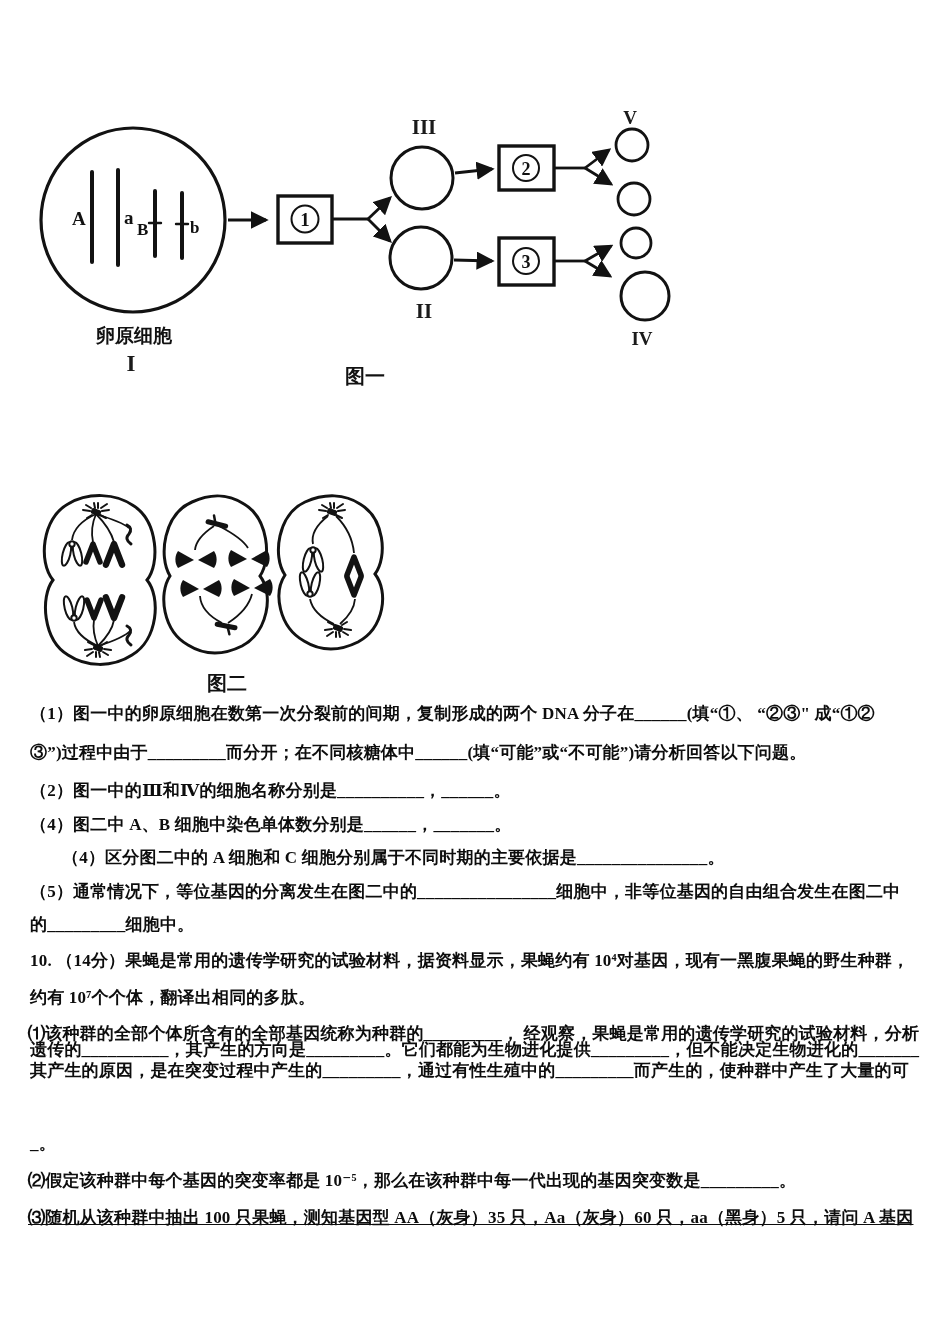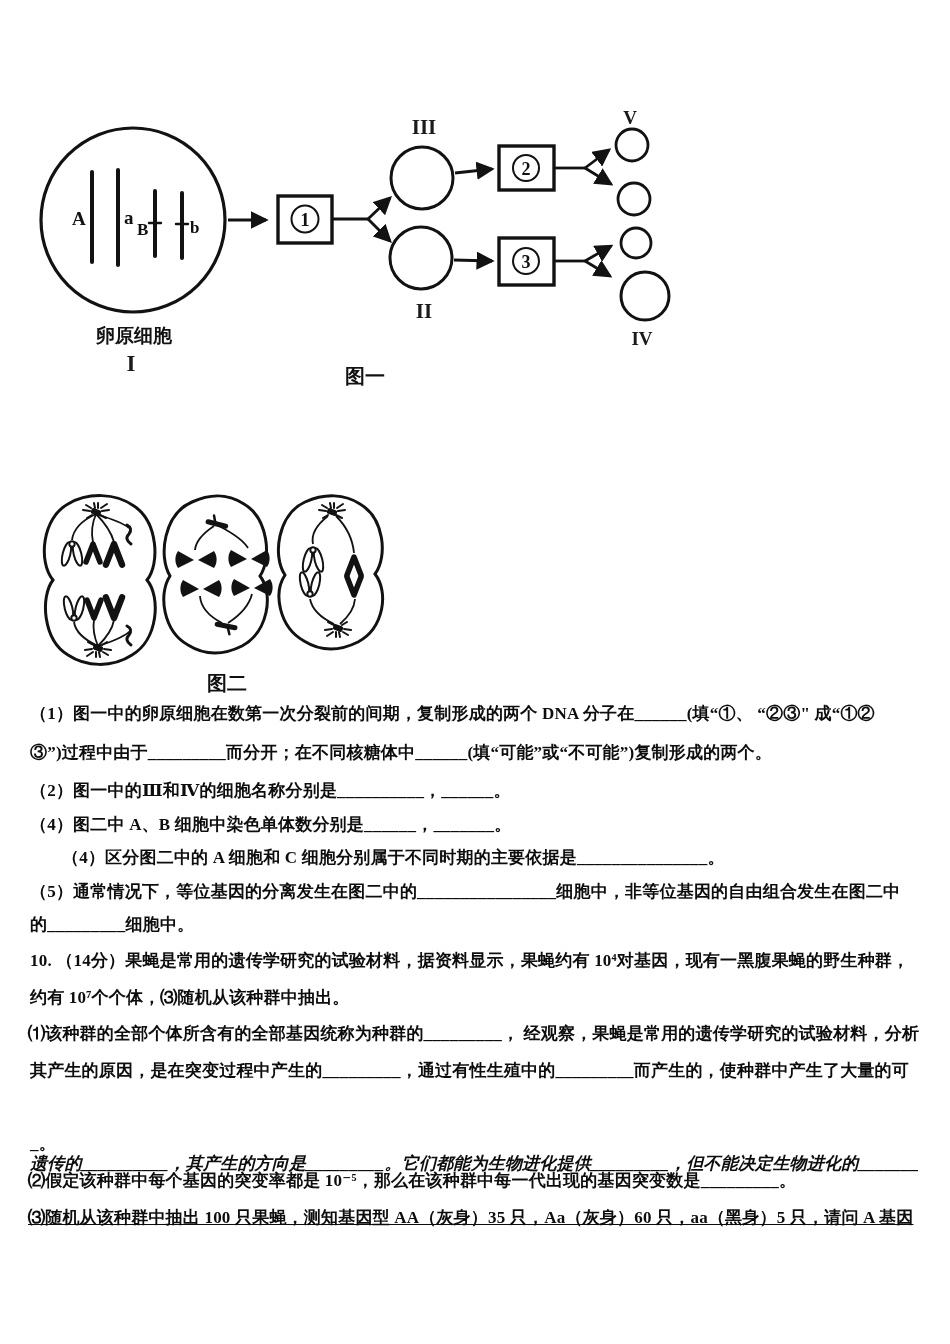--- a/index.html
+++ b/index.html
@@ -188,27 +188,27 @@
     <use href="#chrW" transform="translate(313,68)"></use>
     <use href="#chrW" transform="translate(310,116) rotate(180)"></use>
     <use href="#chrB" transform="translate(354,77)"></use>
     <use href="#chrB" transform="translate(354,115) rotate(180)"></use>
   </g>
 
   <text class="lbl-cjk" x="227" y="210" font-size="20" text-anchor="middle">图二</text>
 </svg>
 
 <div class="tline" style="left:30px;top:702px;text-align:center;">（1）图一中的卵原细胞在数第一次分裂前的间期，复制形成的两个 DNA 分子在______(填“①、 “②③" 成“①②</div>
-<div class="tline" style="left:30px;top:741px;">③”)过程中由于_________而分开；在不同核糖体中______(填“可能”或“不可能”)复制形成的两个。</div>
+<div class="tline" style="left:30px;top:741px;">③”)过程中由于_________而分开；在不同核糖体中______(填“可能”或“不可能”)请分析回答以下问题。</div>
 <div class="tline" style="left:30px;top:779px;">（2）图一中的Ⅲ和Ⅳ的细胞名称分别是__________，______。</div>
 <div class="tline" style="left:30px;top:813px;">（4）图二中 A、B 细胞中染色单体数分别是______，_______。</div>
 <div class="tline" style="left:30px;top:846px;margin-left:32px;">（4）区分图二中的 A 细胞和 C 细胞分别属于不同时期的主要依据是_______________。</div>
 <div class="tline" style="left:30px;top:880px;">（5）通常情况下，等位基因的分离发生在图二中的________________细胞中，非等位基因的自由组合发生在图二中</div>
 <div class="tline" style="left:30px;top:913px;">的_________细胞中。</div>
 
 <div class="tline" style="left:30px;top:949px;">10. （14分）果蝇是常用的遗传学研究的试验材料，据资料显示，果蝇约有 10⁴对基因，现有一黑腹果蝇的野生种群，</div>
-<div class="tline" style="left:30px;top:986px;">约有 10⁷个个体，⑶随机从该种群中抽出。</div>
+<div class="tline" style="left:30px;top:986px;">约有 10⁷个个体，翻译出相同的多肽。</div>
 <div class="tline" style="left:28px;top:1022px;">⑴该种群的全部个体所含有的全部基因统称为种群的_________， 经观察，果蝇是常用的遗传学研究的试验材料，分析</div>
 <div class="tline" style="left:30px;top:1059px;">其产生的原因，是在突变过程中产生的_________，通过有性生殖中的_________而产生的，使种群中产生了大量的可</div>
-<div class="tline" style="left:30px;top:1152px;font-style:italic;">遗传的__________，其产生的方向是_________。它们都能为生物进化提供_________，但不能决定生物进化的_______</div>
+<div class="tline" style="left:30px;top:1038px;">遗传的__________，其产生的方向是_________。它们都能为生物进化提供_________，但不能决定生物进化的_______</div>
 <div class="tline" style="left:30px;top:1132px;">_。</div>
 <div class="tline" style="left:28px;top:1169px;">⑵假定该种群中每个基因的突变率都是 10⁻⁵，那么在该种群中每一代出现的基因突变数是_________。</div>
 <div class="tline" style="left:28px;top:1206px;text-decoration:underline;">⑶随机从该种群中抽出 100 只果蝇，测知基因型 AA（灰身）35 只，Aa（灰身）60 只，aa（黑身）5 只，请问 A 基因</div>
 
 </body></html>

